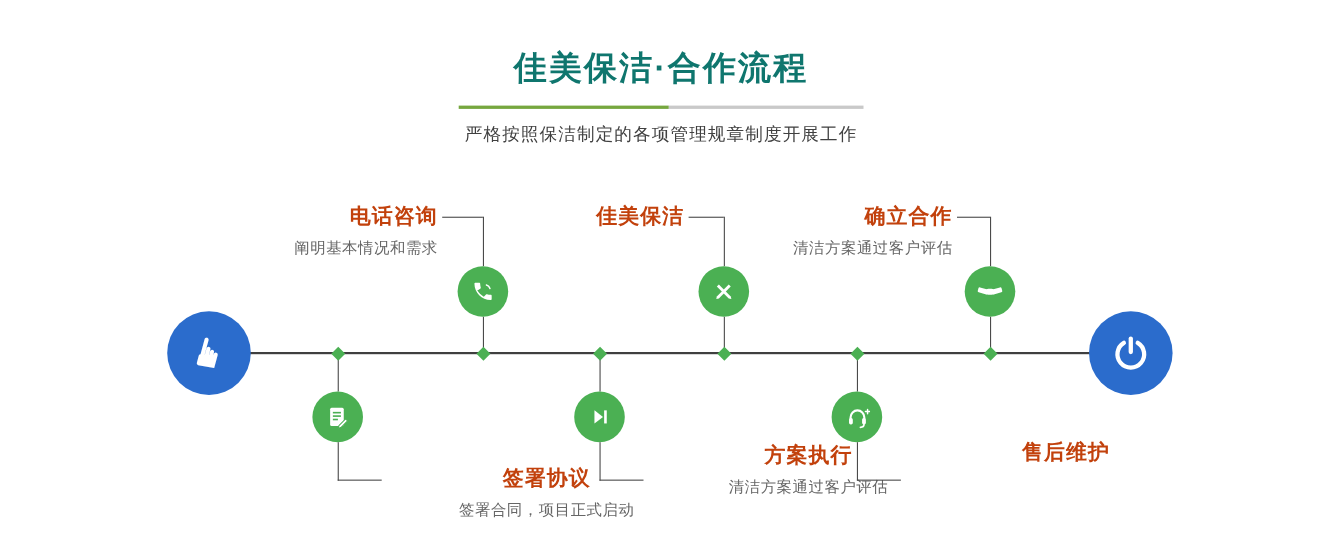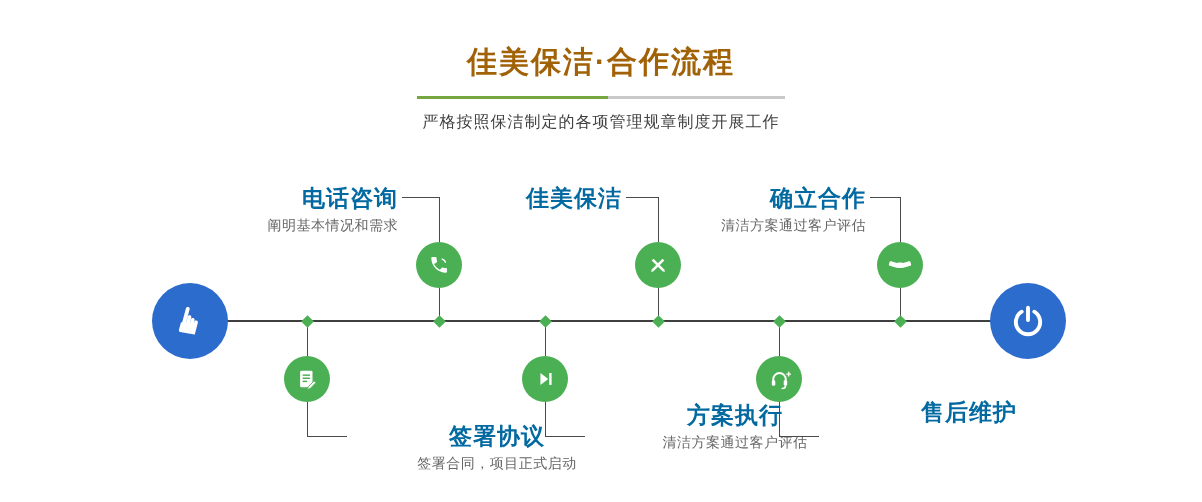--- a/index.html
+++ b/index.html
@@ -8,21 +8,21 @@
 
   .canvas {
     position:relative; width:1202px; height:502px;
     background:#ffffff; overflow:hidden;
   }
 
   
   .page-title {
     position:absolute; top:42px; left:0; width:100%;
     text-align:center; font-size:30px; font-weight:bold;
-    color:#a16207; letter-spacing:2px;
+    color:#0f766e; letter-spacing:2px;
   }
   .title-divider {
     position:absolute; top:96px; left:417px; width:368px; height:3px;
     display:flex;
   }
   .div-green { width:52%; height:100%; background:#76a73f; }
   .div-gray  { width:48%; height:100%; background:#c9c9c9; }
   .page-subtitle {
     position:absolute; top:112px; left:0; width:100%;
     text-align:center; font-size:16px; color:#404040; letter-spacing:1px;
@@ -54,21 +54,21 @@
   .vline { position:absolute; width:1px; background:#4a4a4a; }
   .hline { position:absolute; height:1px; background:#4a4a4a; }
   .diamond {
     position:absolute; width:9px; height:9px; background:#4bb053;
     transform:rotate(45deg);
   }
 
   
   .step-label { position:absolute; }
   .step-label .st {
-    font-size:23px; font-weight:bold; color:#0369a1; letter-spacing:1px;
+    font-size:19px; font-weight:bold; color:#c2410c; letter-spacing:1px;
     line-height:20px;
   }
   .step-label .sd {
     font-size:14px; color:#666666; margin-top:9px; letter-spacing:0.5px;
   }
   .lab-right { text-align:right; width:230px; }
   .lab-left  { text-align:center;  width:290px; }
 </style>
 </head>
 <body>

